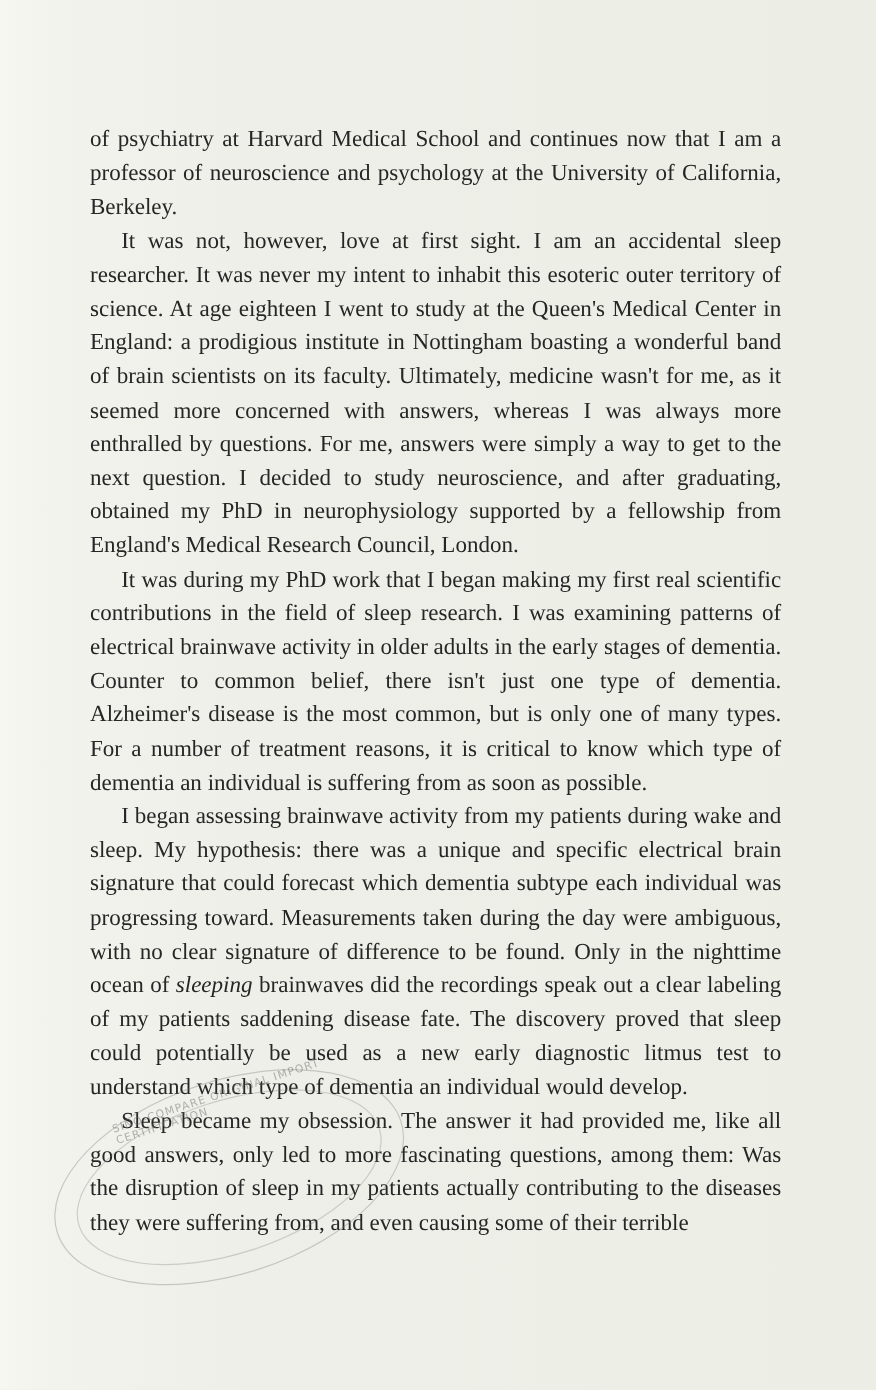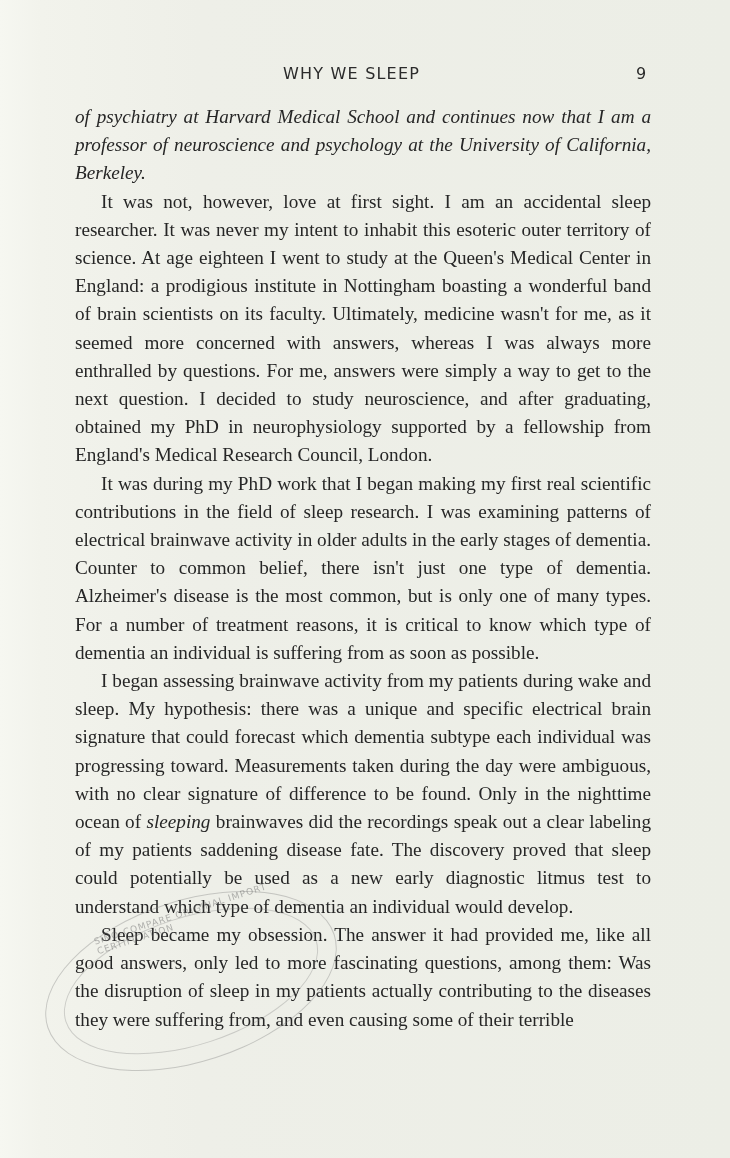--- a/index.html
+++ b/index.html
@@ -25,21 +25,21 @@
       font-family: "DejaVu Sans", sans-serif;
       font-size: 16px; color: #2b2b2b;
     }
     .body-text {
       position: absolute; left: 75px; top: 103px; width: 576px;
       font-family: "Liberation Serif", "DejaVu Serif", serif;
       font-size: 19.2px; line-height: 28.2px; color: #262626;
       text-align: justify;
     }
     .body-text p { margin: 0; text-indent: 26px; }
-    .body-text p.first { text-indent: 0; font-style: italic; }
+    .body-text p.first { text-indent: 0; }
     .stamp {
       position: absolute; left: 40px; top: 900px; width: 300px; height: 160px;
       border: 1.5px solid rgba(120,120,120,0.35);
       border-radius: 50%;
       transform: rotate(-18deg);
       pointer-events: none;
     }
     .stamp-inner {
       position: absolute; left: 18px; top: 16px; right: 18px; bottom: 16px;
       border: 1px solid rgba(120,120,120,0.3); border-radius: 50%;
@@ -47,24 +47,20 @@
     .stamp-text {
       position: absolute; left: 70px; top: 8px;
       font-family: "DejaVu Sans", sans-serif; font-size: 9px;
       color: rgba(110,110,110,0.5); letter-spacing: 1px;
     }
   </style>
 </head>
 <body>
 
 <div class="page">
-  <div class="running-head">
-    <span class="running-title">WHY WE SLEEP</span>
-    <span class="page-number">9</span>
-  </div>
 
   <div class="body-text">
     <p class="first">of psychiatry at Harvard Medical School and continues now that I am a professor of neuroscience and psychology at the University of California, Berkeley.</p>
     <p>It was not, however, love at first sight. I am an accidental sleep researcher. It was never my intent to inhabit this esoteric outer territory of science. At age eighteen I went to study at the Queen's Medical Center in England: a prodigious institute in Nottingham boasting a wonderful band of brain scientists on its faculty. Ultimately, medicine wasn't for me, as it seemed more concerned with answers, whereas I was always more enthralled by questions. For me, answers were simply a way to get to the next question. I decided to study neuroscience, and after graduating, obtained my PhD in neurophysiology supported by a fellowship from England's Medical Research Council, London.</p>
     <p>It was during my PhD work that I began making my first real scientific contributions in the field of sleep research. I was examining patterns of electrical brainwave activity in older adults in the early stages of dementia. Counter to common belief, there isn't just one type of dementia. Alzheimer's disease is the most common, but is only one of many types. For a number of treatment reasons, it is critical to know which type of dementia an individual is suffering from as soon as possible.</p>
     <p><span>I began assessing brainwave activity from my patients during wake and sleep. My hypothesis: there was a unique and specific electrical brain signature that could forecast which dementia subtype each individual was progressing toward. Measurements taken during the day were ambiguous, with no clear signature of difference to be found. Only in the nighttime ocean of </span><em>sleeping</em><span> brainwaves did the recordings speak out a clear labeling of my patients saddening disease fate. The discovery proved that sleep could potentially be used as a new early diagnostic litmus test to understand which type of dementia an individual would develop.</span></p>
     <p>Sleep became my obsession. The answer it had provided me, like all good answers, only led to more fascinating questions, among them: Was the disruption of sleep in my patients actually contributing to the diseases they were suffering from, and even causing some of their terrible</p>
   </div>
 
   <div class="stamp">

